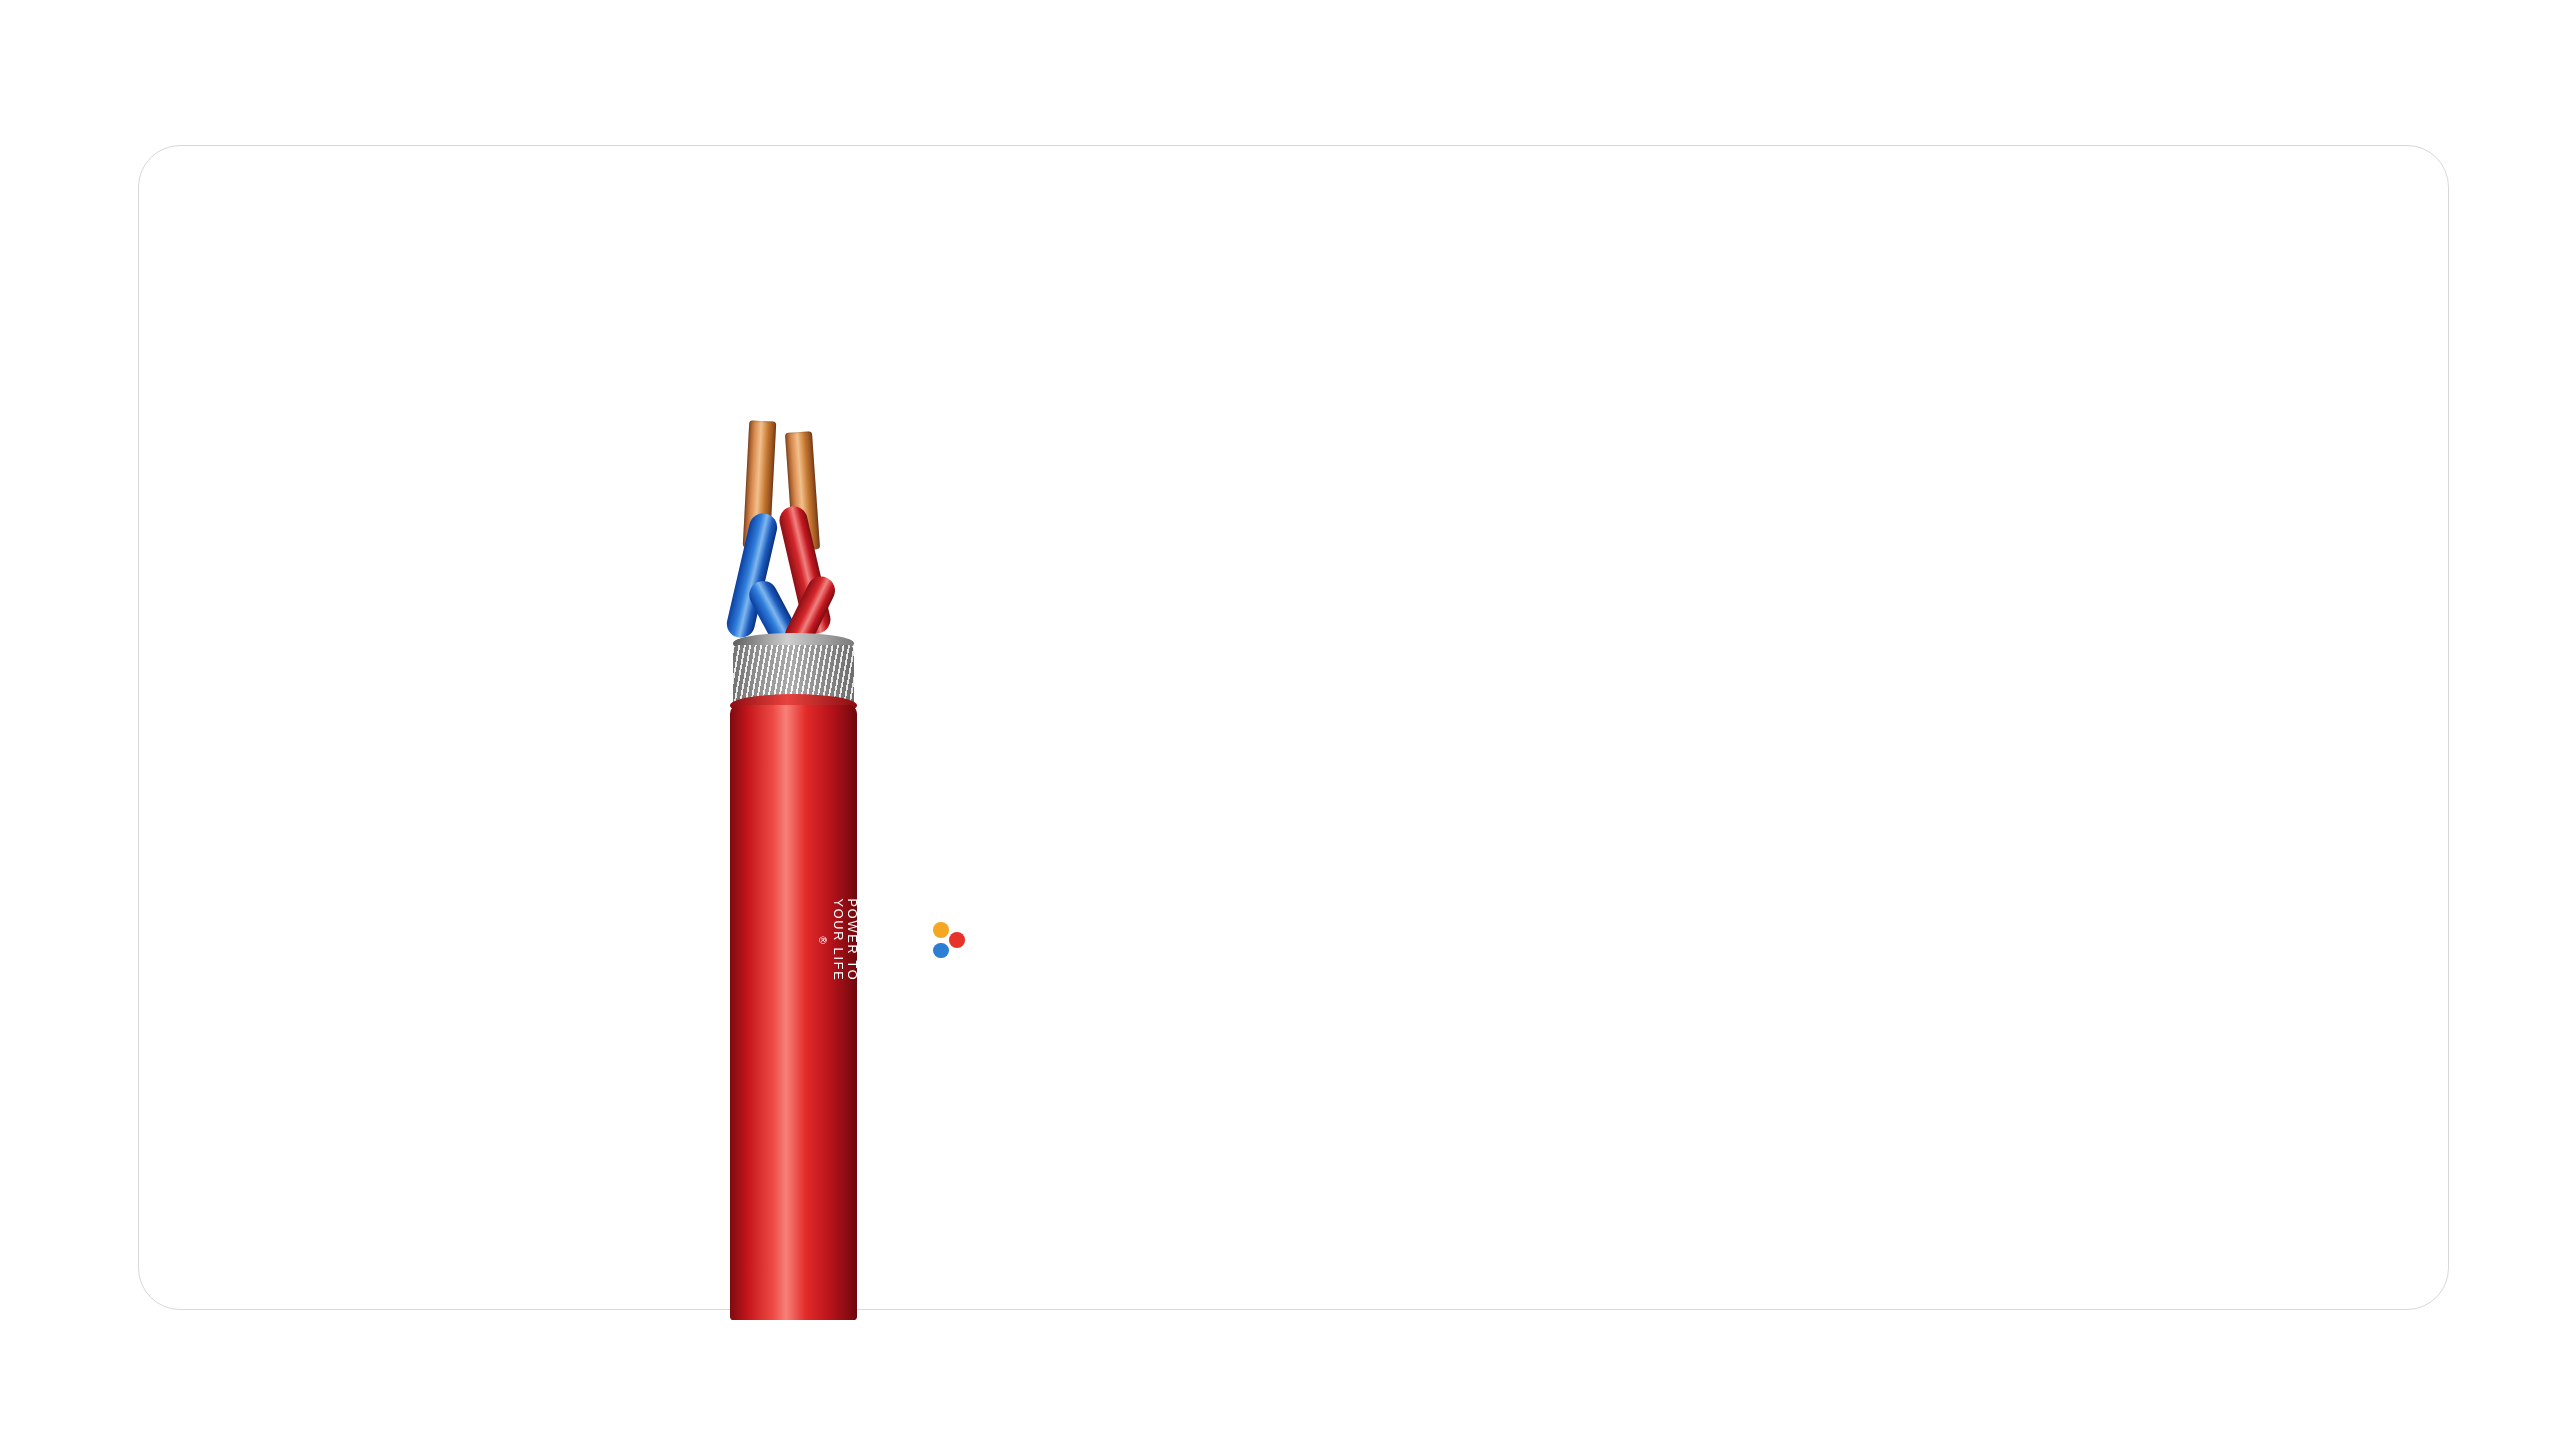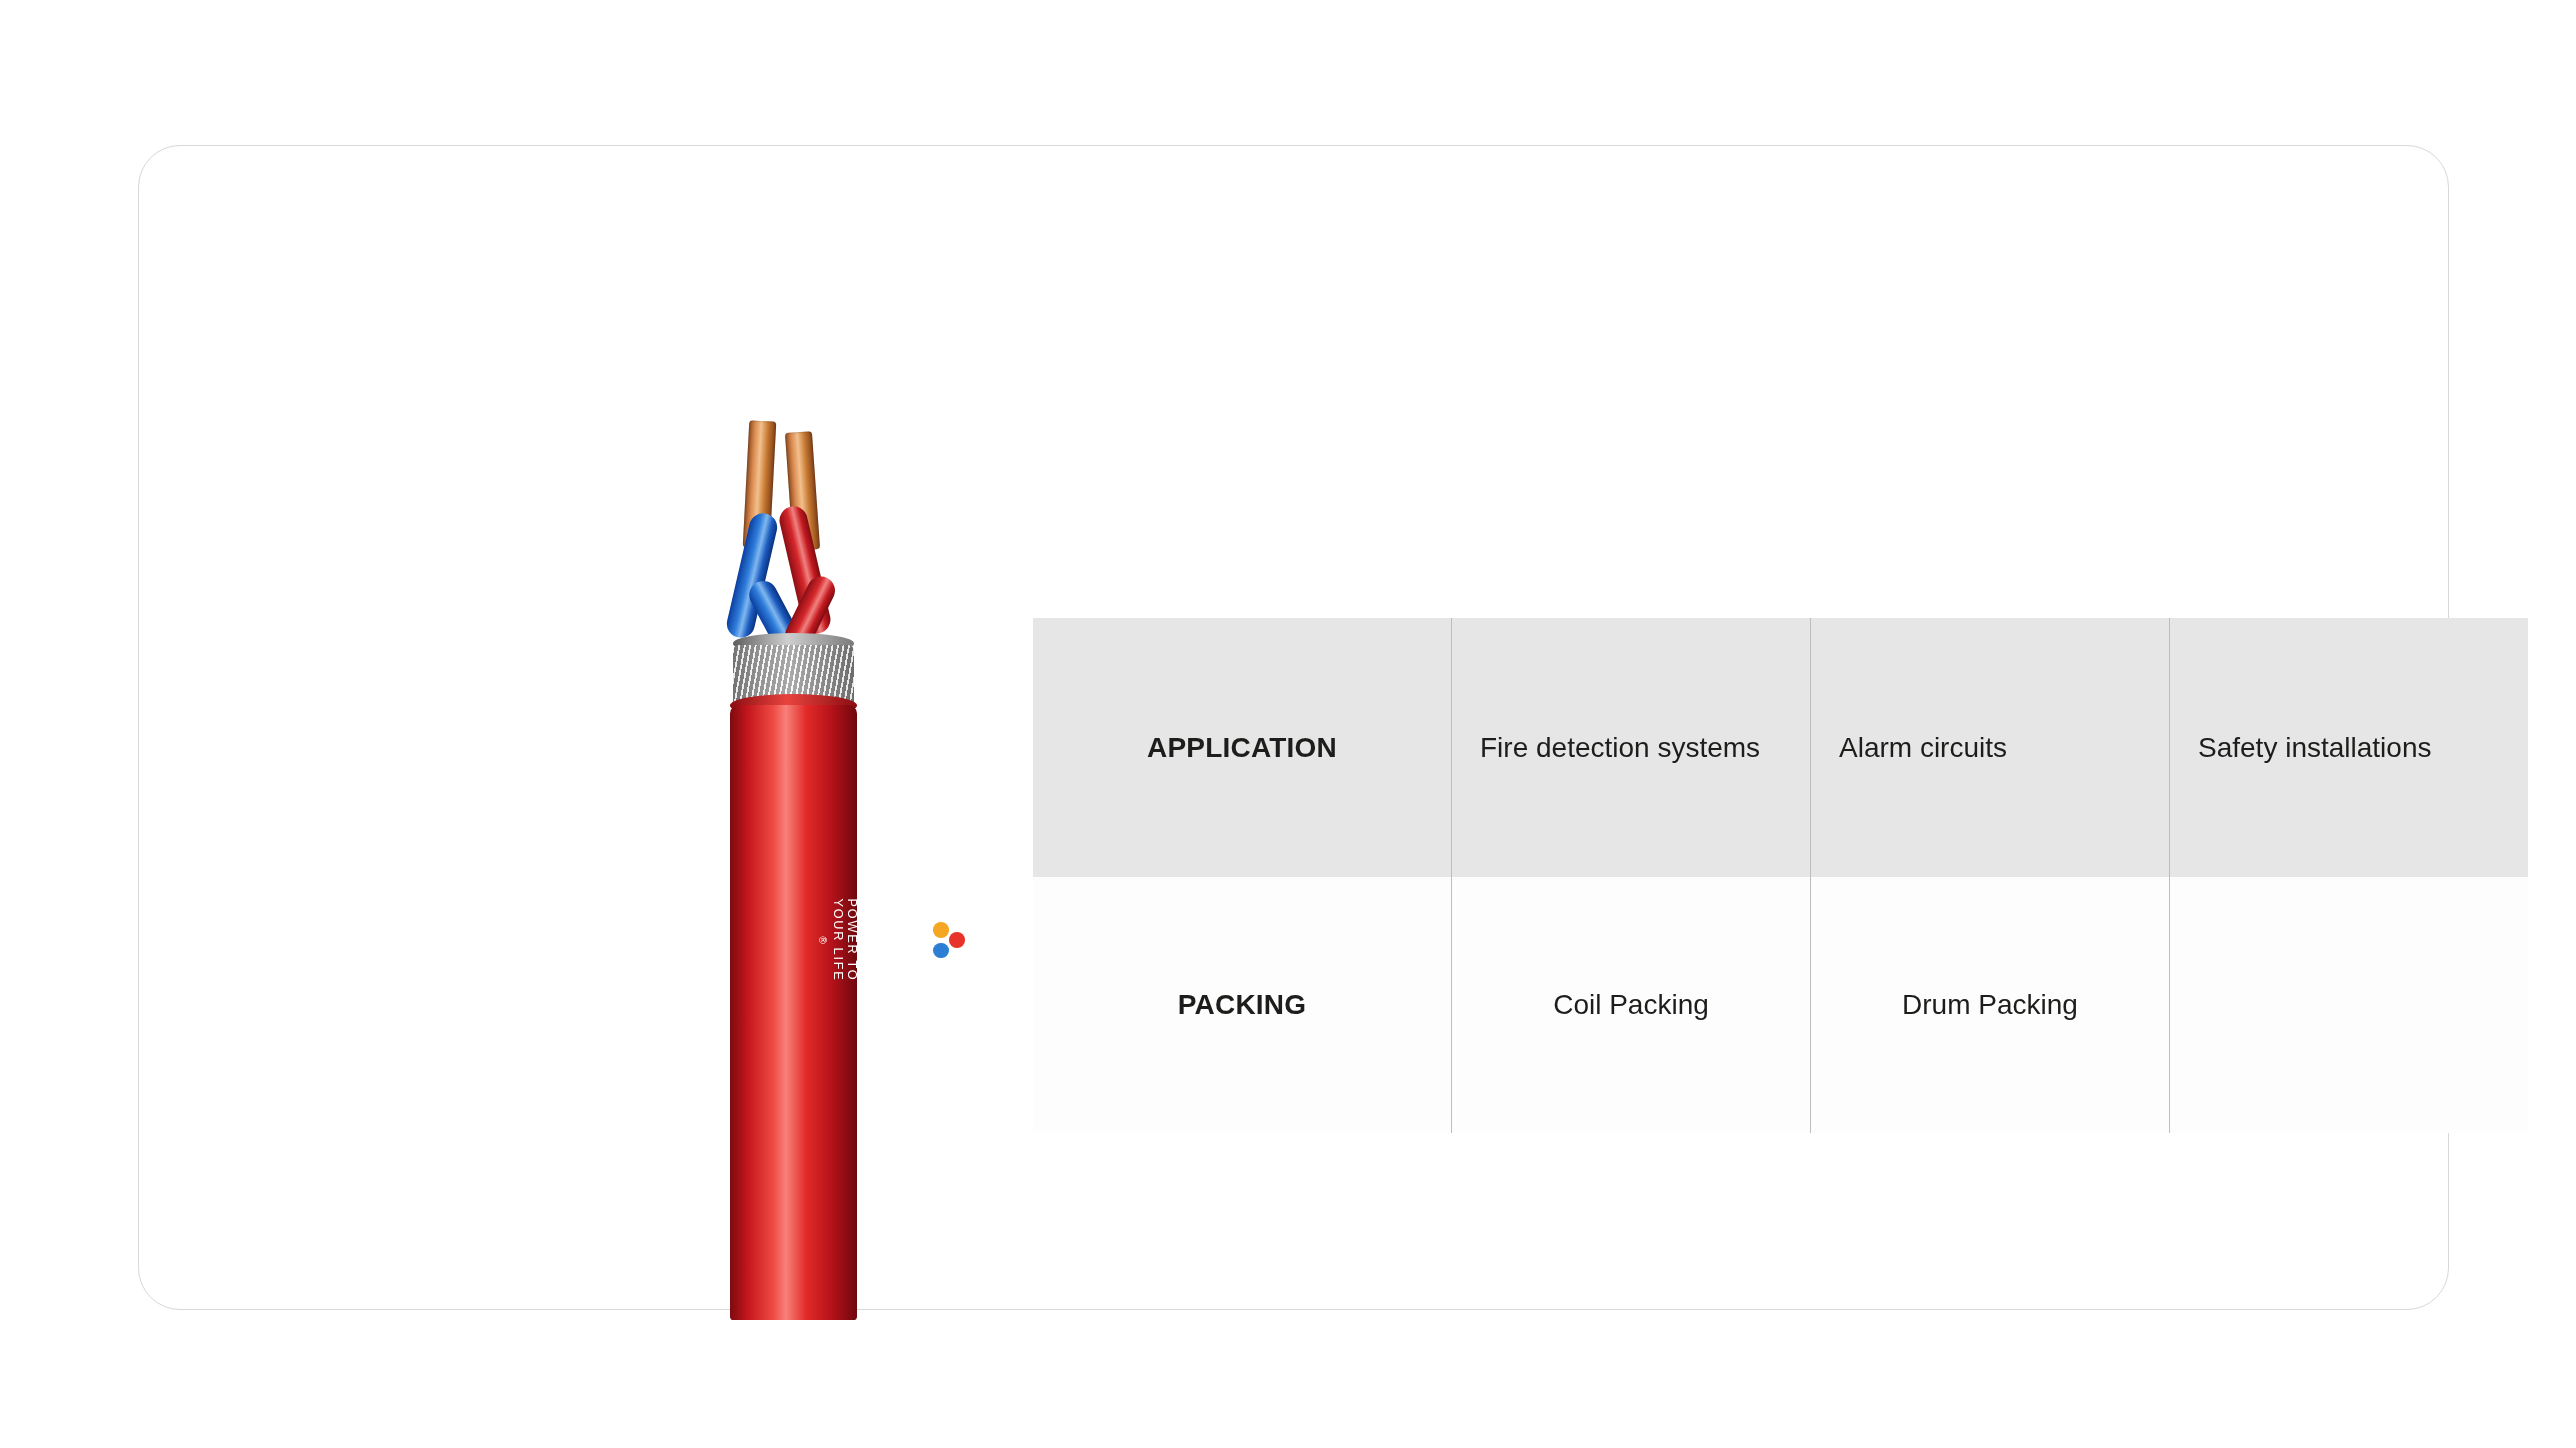--- a/index.html
+++ b/index.html
@@ -254,32 +254,16 @@
           <div class="dot d1"></div>
           <div class="dot d2"></div>
           <div class="dot d3"></div>
         </div>
         <div class="brand-name">ADCAB</div>
         <div class="brand-tag">ADDING POWER TO YOUR LIFE</div>
         <div class="brand-reg">®</div>
       </div>
     </div>
 
-    <table class="spec-table">
-      <tbody>
-        <tr class="row-application">
-          <td class="label-cell">APPLICATION</td>
-          <td class="val-cell sep">Fire detection systems</td>
-          <td class="val-cell sep">Alarm circuits</td>
-          <td class="val-cell sep">Safety installations</td>
-        </tr>
-        <tr class="row-packing">
-          <td class="label-cell">PACKING</td>
-          <td class="val-cell center sep">Coil Packing</td>
-          <td class="val-cell center sep">Drum Packing</td>
-          <td class="val-cell center sep"></td>
-        </tr>
-      </tbody>
-    </table>
 
   </div>
 </div>
 
 
 </body></html>

